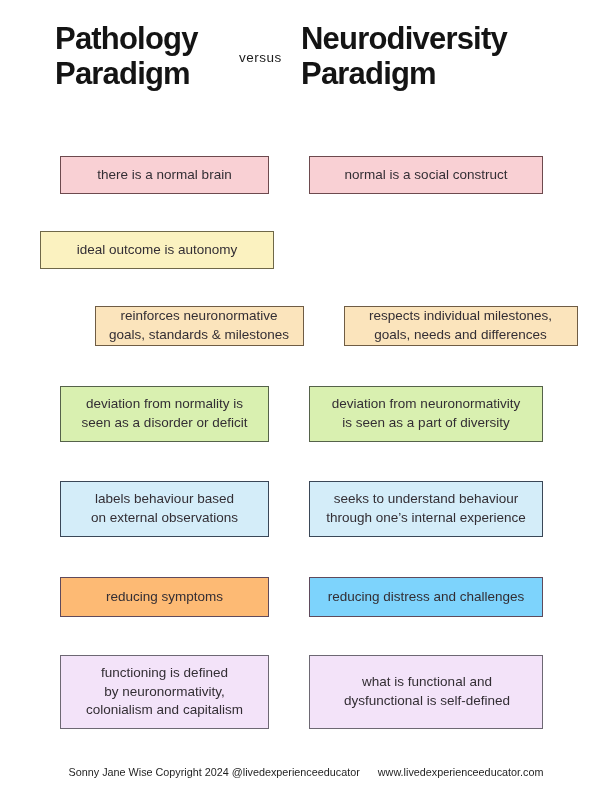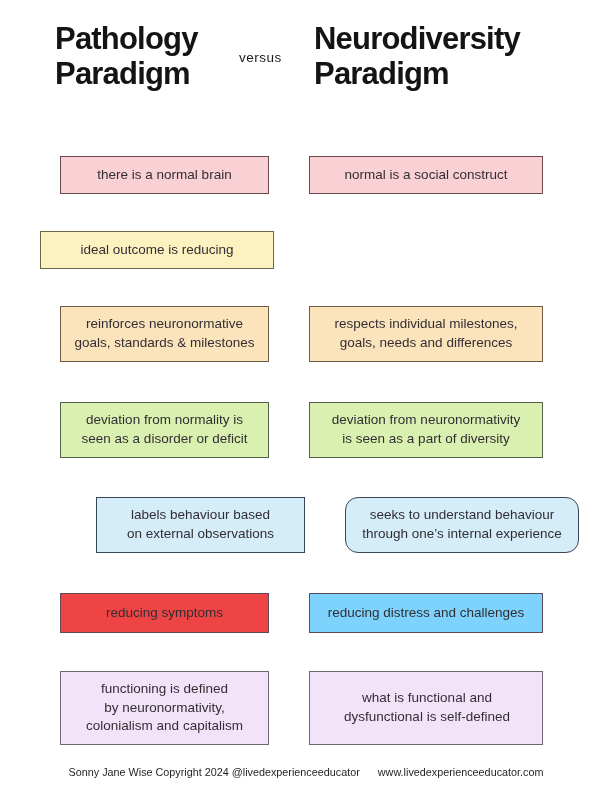--- a/index.html
+++ b/index.html
@@ -19,21 +19,21 @@
   .title {
     position: absolute;
     top: 21px;
     font-weight: bold;
     font-size: 31px;
     line-height: 1.13;
     letter-spacing: -0.8px;
     color: #141414;
   }
   .title-left  { left: 55px; }
-  .title-right { left: 314px; }
+  .title-right { left: 301px; }
   .title span { display: block; }
   .versus {
     position: absolute;
     left: 239px;
     top: 50px;
     font-size: 13.5px;
     font-weight: 500;
     letter-spacing: 0.5px;
     color: #1c1c1c;
   }
@@ -50,23 +50,23 @@
     font-size: 13.5px;
     line-height: 1.38;
     color: #332e34;
     padding: 2px 6px;
   }
   .box.left  { width: 209px; margin-left: 60px; }
   .box.right { width: 234px; margin-left: 40px; }
 
   .row-1 { margin-top: 16px;    height: 38px; }
   .row-2 { margin-top: 37px; height: 38px; }
-  .row-3 { margin-top: 37px; height: 56px; }
+  .row-3 { margin-top: 37px; height: 40px; justify-content: center; }
   .row-4 { margin-top: 40px; height: 56px; }
-  .row-5 { margin-top: 39px; height: 56px; padding-left: 36px; }
+  .row-5 { margin-top: 39px; height: 56px; }
   .row-6 { margin-top: 40px; height: 40px; }
   .row-7 { margin-top: 38px; height: 74px; }
 
   
   footer {
     position: absolute;
     left: 0;
     bottom: 14px;
     width: 100%;
     display: flex;
@@ -93,42 +93,42 @@
       <span>Paradigm</span>
     </h1>
   </header>
 
   <main id="grid">
       <div class="row row-1">
         <div class="box left" style="background: rgb(249, 208, 212); border-color: rgb(109, 74, 78);">there is a normal brain</div>
         <div class="box right" style="background: rgb(249, 208, 212); border-color: rgb(109, 74, 78);">normal is a social construct</div>
       </div>
       <div class="row row-2">
-        <div class="box right" style="background: rgb(251, 242, 192); border-color: rgb(111, 104, 72);">ideal outcome is reducing</div>
+        <div class="box right" style="background: rgb(251, 242, 192); border-color: rgb(111, 104, 72);">ideal outcome is autonomy</div>
       </div>
       <div class="row row-3">
         <div class="box left" style="background: rgb(251, 228, 188); border-color: rgb(111, 92, 68);">reinforces neuronormative
 goals, standards &amp; milestones</div>
         <div class="box right" style="background: rgb(251, 228, 188); border-color: rgb(111, 92, 68);">respects individual milestones,
 goals, needs and differences</div>
       </div>
       <div class="row row-4">
         <div class="box left" style="background: rgb(217, 240, 176); border-color: rgb(85, 98, 74);">deviation from normality is
 seen as a disorder or deficit</div>
         <div class="box right" style="background: rgb(217, 240, 176); border-color: rgb(85, 98, 74);">deviation from neuronormativity
 is seen as a part of diversity</div>
       </div>
       <div class="row row-5">
         <div class="box left" style="background: rgb(212, 237, 249); border-color: rgb(58, 71, 87);">labels behaviour based
 on external observations</div>
-        <div class="box right" style="background: rgb(212, 237, 249); border-color: rgb(58, 71, 87); border-radius: 13px;">seeks to understand behaviour
+        <div class="box right" style="background: rgb(212, 237, 249); border-color: rgb(58, 71, 87);">seeks to understand behaviour
 through one’s internal experience</div>
       </div>
       <div class="row row-6">
-        <div class="box left" style="background: #ef4444; border-color: rgb(95, 74, 92);">reducing symptoms</div>
+        <div class="box left" style="background: #fdba74; border-color: rgb(95, 74, 92);">reducing symptoms</div>
         <div class="box right" style="background: #7dd3fc; border-color: rgb(95, 74, 92);">reducing distress and challenges</div>
       </div>
       <div class="row row-7">
         <div class="box left" style="background: rgb(243, 227, 249); border-color: rgb(109, 104, 115);">functioning is defined
 by neuronormativity,
 colonialism and capitalism</div>
         <div class="box right" style="background: rgb(243, 227, 249); border-color: rgb(109, 104, 115); padding-left: 8px;">what is functional and
 dysfunctional is self-defined</div>
       </div>
     </main>

